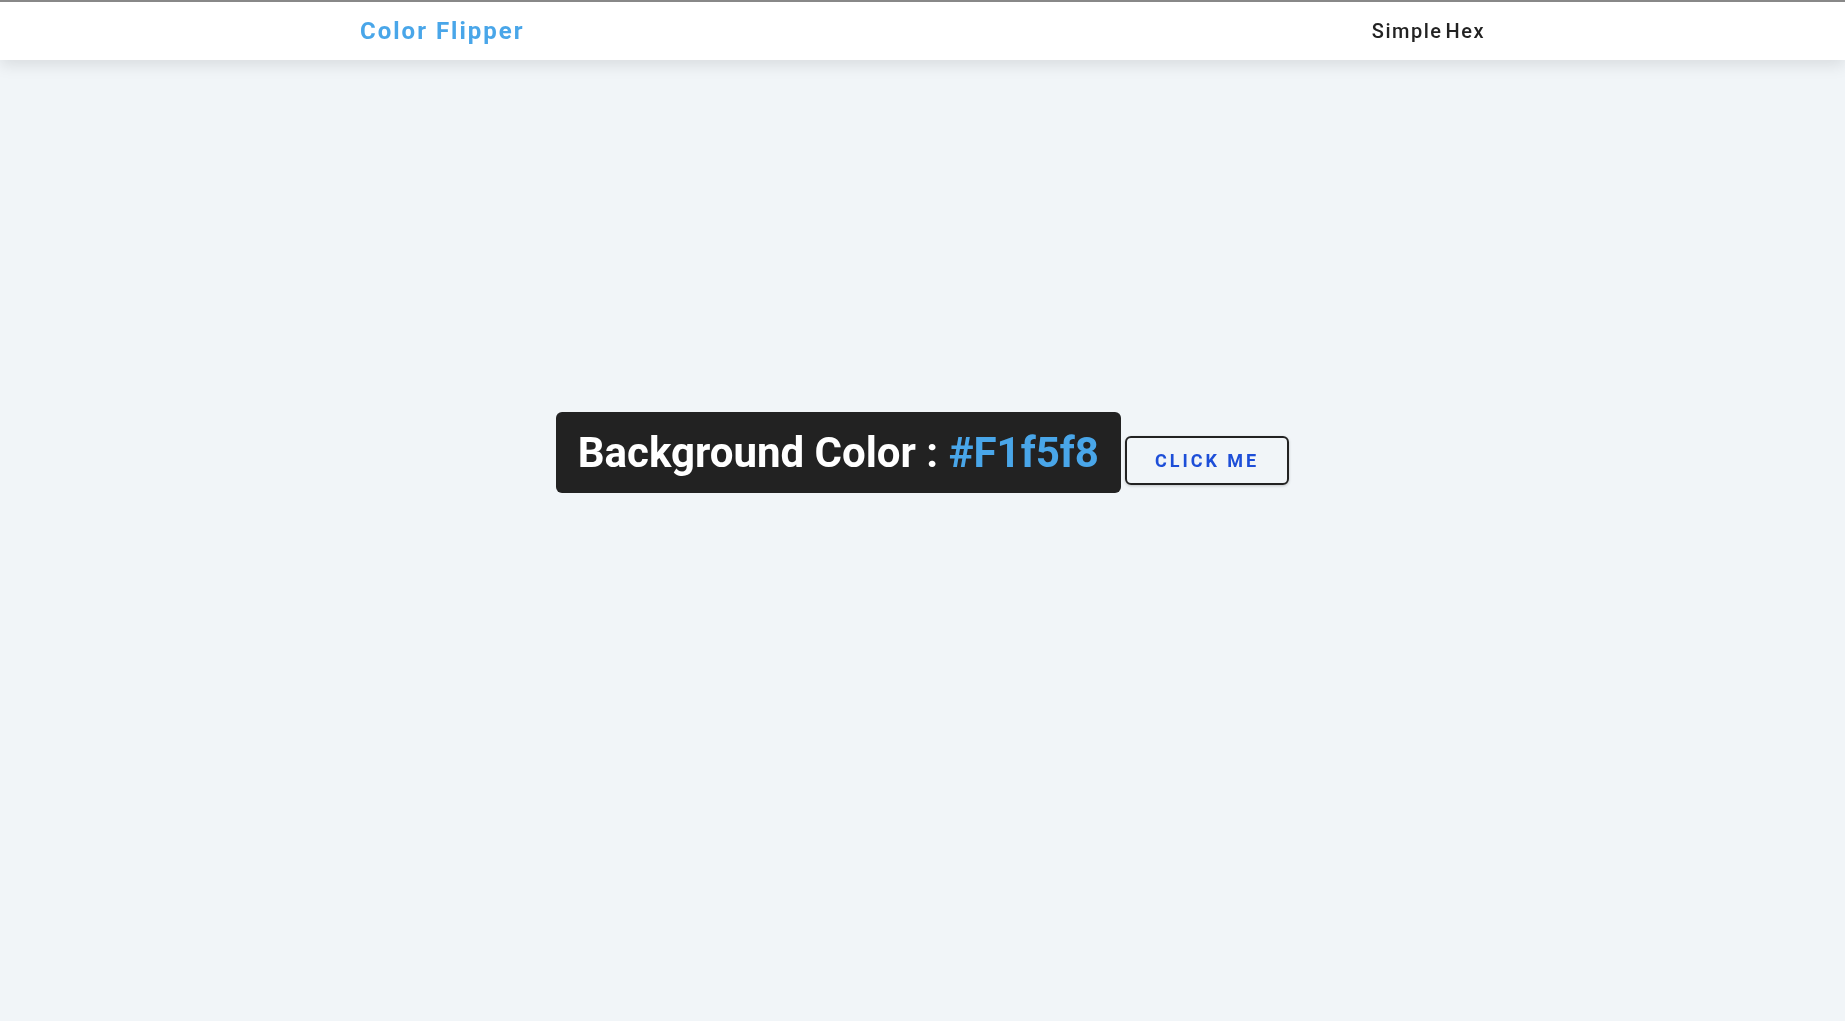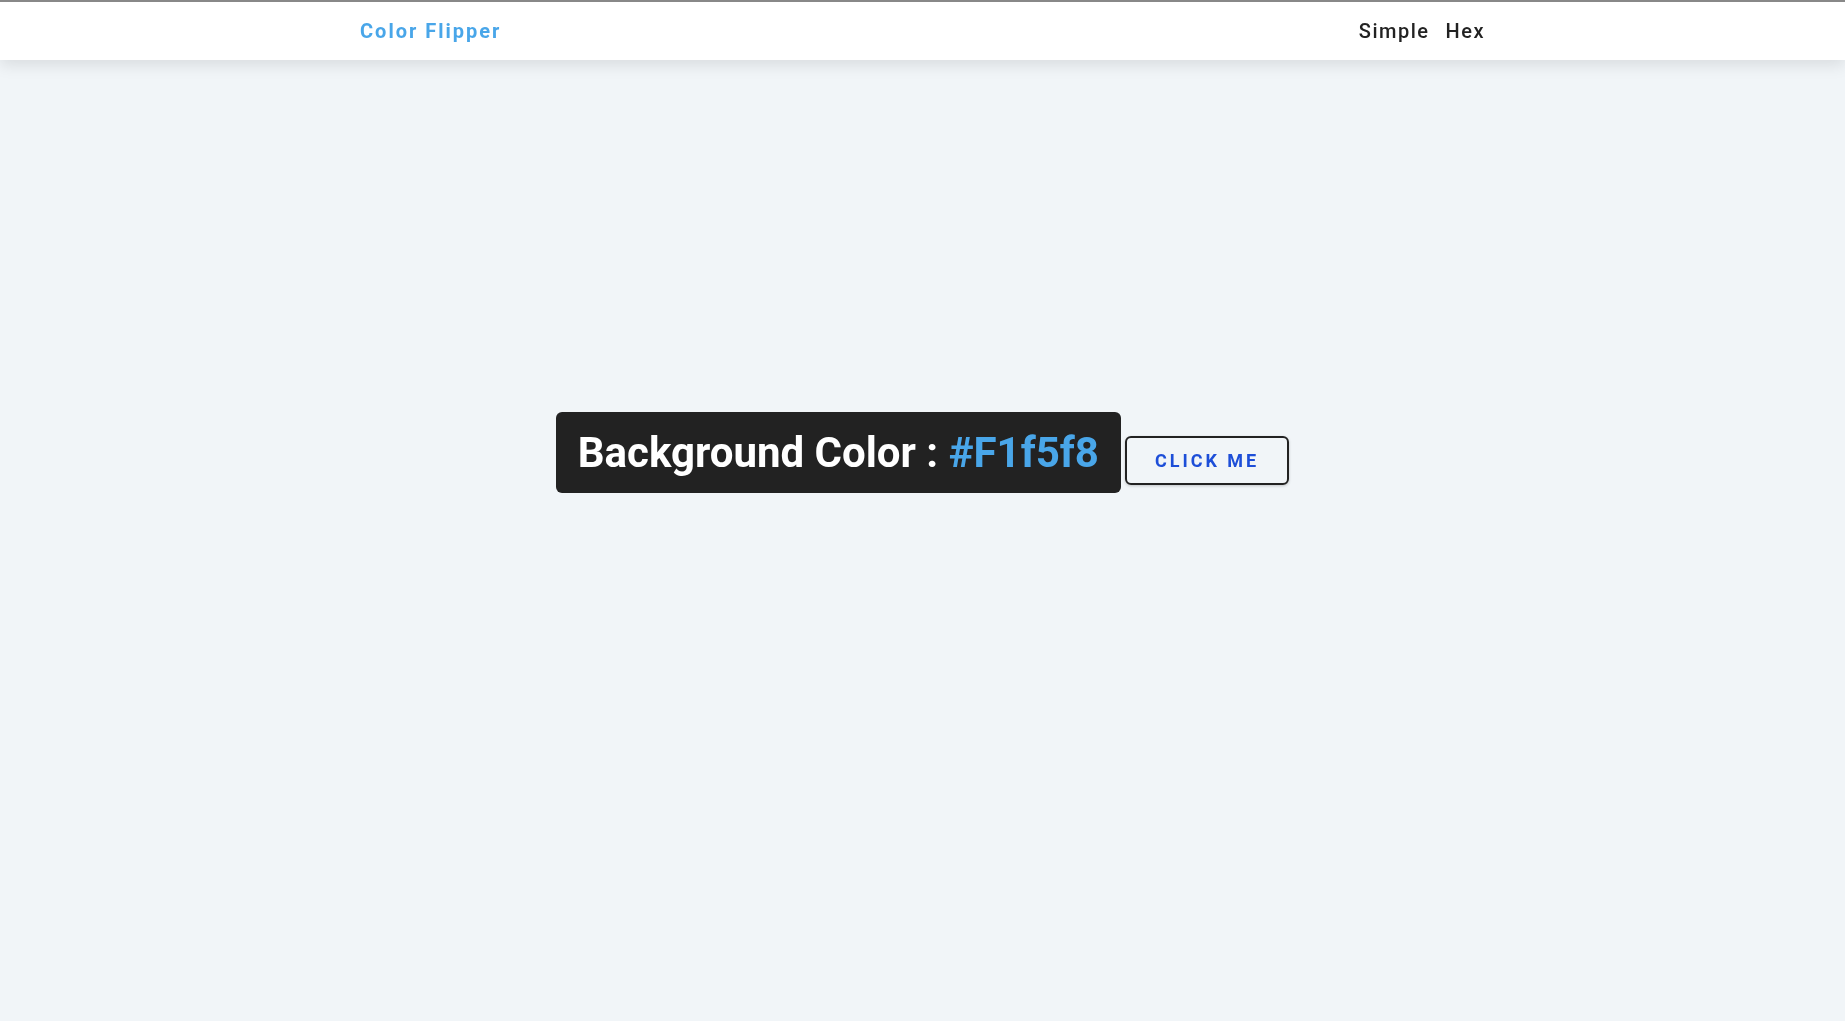--- a/index.html
+++ b/index.html
@@ -21,27 +21,27 @@
       display: flex;
       align-items: center;
       justify-content: space-between;
       padding: 0 360px 0 360px;
       box-shadow: 0 5px 15px rgba(0, 0, 0, 0.1);
     }
 
     .nav-brand {
       color: #49a6e9;
       font-weight: 700;
-      font-size: 20px;
+      font-size: 24px;
       letter-spacing: 2px;
     }
 
     .nav-links {
       display: flex;
-      gap: 16px;
+      gap: 3px;
     }
 
     .nav-link {
       color: #222;
       font-size: 20px;
       font-weight: 500;
       letter-spacing: 1.5px;
       text-decoration: none;
       cursor: pointer;
     }

